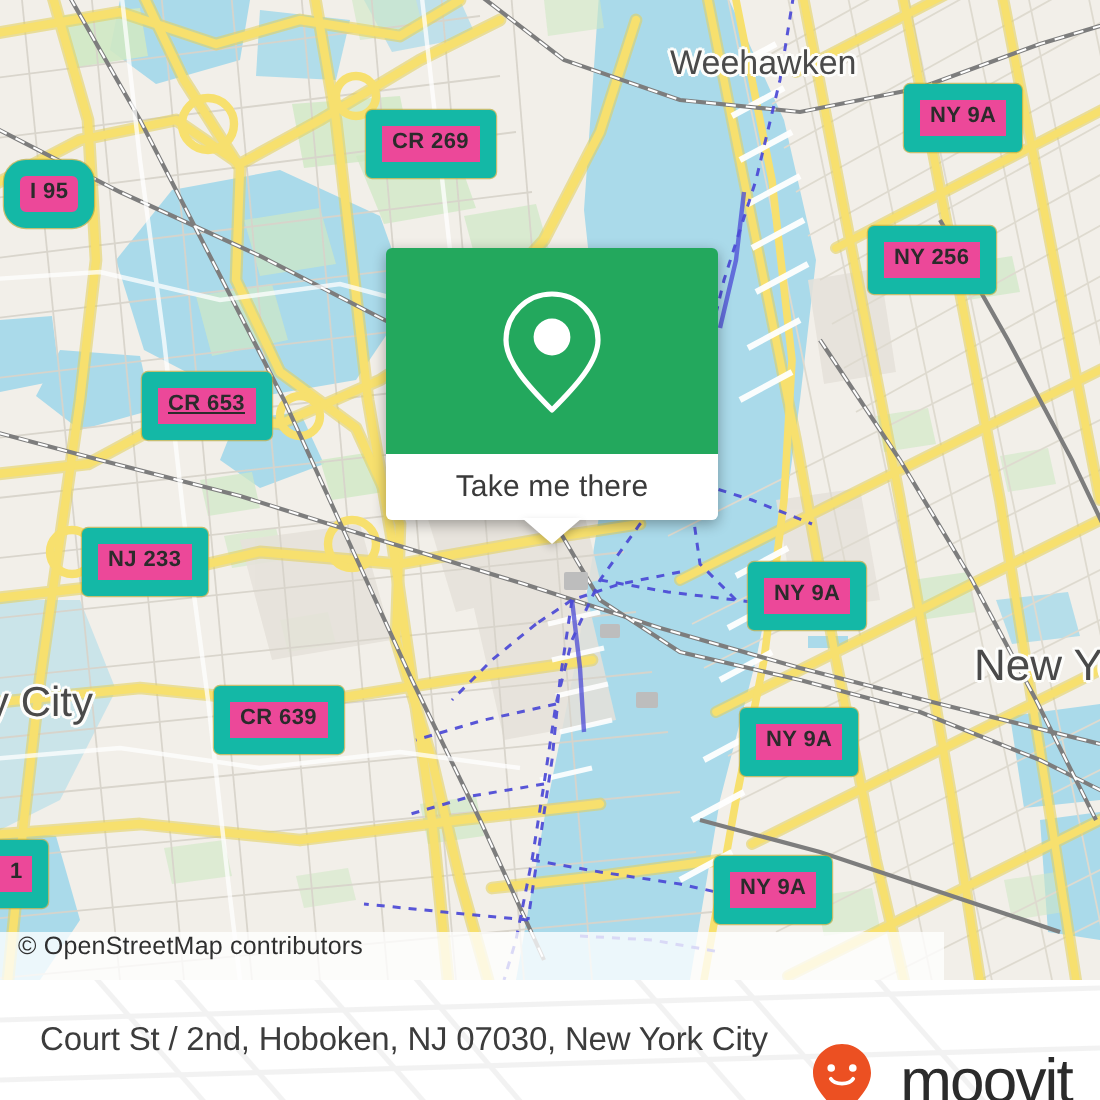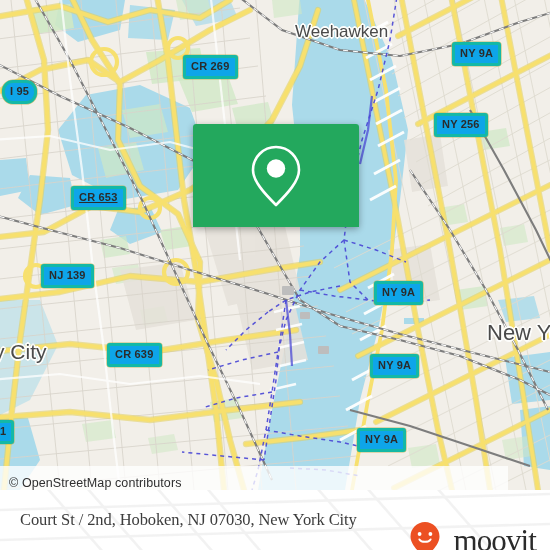--- a/index.html
+++ b/index.html
@@ -27,43 +27,43 @@
     width: 550px;
     height: 490px;
     overflow: hidden;
     background: #f2efe9;
   }
   #map svg { display: block; }
 
   
   .shield {
     position: absolute;
-    background: #0ea5e9;
-    border: 3px solid #14b8a6;
+    background: #ec4899;
+    border: 8px solid #14b8a6;
     border-radius: 3px;
     color: #2b2b2b;
     font-size: 11px;
     font-weight: bold;
     line-height: 1;
     padding: 3px 5px 4px 5px;
     white-space: nowrap;
     box-shadow: 0 0 0 0.6px rgba(180,170,60,0.7);
     letter-spacing: 0.2px;
   }
 
   
   .place-label {
     position: absolute;
     color: #4a4a4a;
     white-space: nowrap;
     text-shadow:
       -1.6px 0 #fdfdfb, 1.6px 0 #fdfdfb, 0 -1.6px #fdfdfb, 0 1.6px #fdfdfb,
       -1.2px -1.2px #fdfdfb, 1.2px -1.2px #fdfdfb, -1.2px 1.2px #fdfdfb, 1.2px 1.2px #fdfdfb;
   }
-  .place-weehawken { font-size: 17px; }
+  .place-weehawken { font-size: 17px; margin-left: 40px; }
   .place-newyork   { font-size: 22px; }
   .place-jerseycity{ font-size: 21px; }
 
   
   #popup-card {
     position: absolute;
     left: 193px;
     top: 124px;
     width: 166px;
     border-radius: 3px;
@@ -104,25 +104,25 @@
     border-right: 15px solid transparent;
     border-top: 13px solid #ffffff;
     filter: drop-shadow(0 2px 2px rgba(0,0,0,0.22));
   }
 
   
   #attribution {
     position: absolute;
     left: 0;
     top: 466px;
-    width: 508px;
+    width: 472px;
     height: 24px;
     background: rgba(255,255,255,0.78);
     display: flex;
-    align-items: flex-end;
+    align-items: flex-start;
     z-index: 30;
   }
   #attribution-text {
     font-size: 12.5px;
     color: #2f2f2f;
     padding-left: 9px;
     letter-spacing: 0.1px;
   }
 
   
@@ -143,21 +143,20 @@
   }
   #footer-inner {
     position: relative;
     width: 550px;
     height: 60px;
     display: flex;
     align-items: center;
     justify-content: space-between;
     padding: 0 14px 0 20px;
     box-sizing: border-box;
-    font-family: Liberation Serif, serif;
   }
   #footer-address {
     font-size: 16.5px;
     color: #3c3c3c;
     white-space: nowrap;
     letter-spacing: -0.1px;
   }
   #moovit-logo {
     display: flex;
     align-items: center;
@@ -448,33 +447,37 @@
 
     <div class="place-label place-weehawken" style="left:295px; top:22px;">Weehawken</div>
     <div class="place-label place-newyork" style="left:487px; top:320px;">New Yo</div>
     <div class="place-label place-jerseycity" style="left:-6px; top:340px;">y City</div>
 
     <div class="shield" style="left:183px; top:55px;">CR 269</div>
     <div class="shield" style="left:2px;   top:80px;border-radius:11px;">I 95</div>
     <div class="shield" style="left:452px; top:42px;">NY 9A</div>
     <div class="shield" style="left:434px; top:113px;">NY 256</div>
     <div class="shield" style="left:71px;  top:186px;text-decoration:underline;">CR 653</div>
-    <div class="shield" style="left:41px;  top:264px;">NJ 139</div>
+    <div class="shield" style="left:41px;  top:264px;">NJ 233</div>
     <div class="shield" style="left:374px; top:281px;">NY 9A</div>
     <div class="shield" style="left:107px; top:343px;">CR 639</div>
     <div class="shield" style="left:370px; top:354px;">NY 9A</div>
     <div class="shield" style="left:357px; top:428px;">NY 9A</div>
     <div class="shield" style="left:-8px;  top:420px;">1</div>
 
     <div id="popup-card">
       <div id="popup-green">
         <svg width="56" height="66" viewBox="0 0 56 66">
           <path d="M28 4 C15.3 4 5 14.3 5 27 C5 38 16 50 28 62 C40 50 51 38 51 27 C51 14.3 40.7 4 28 4 Z" fill="none" stroke="#ffffff" stroke-width="2.6" stroke-linejoin="round"></path>
           <circle cx="28" cy="25.5" r="9.2" fill="#ffffff"></circle>
         </svg>
+      </div>
+      <div id="popup-white">
+        <span id="popup-label">Take me there</span>
+        <div id="popup-pointer"></div>
       </div>
     </div>
 
     <div id="attribution">
       <span id="attribution-text">© OpenStreetMap contributors</span>
     </div>
   </div>
 
   <div id="footer">
     <svg id="footer-ghost" viewBox="0 0 550 60">

